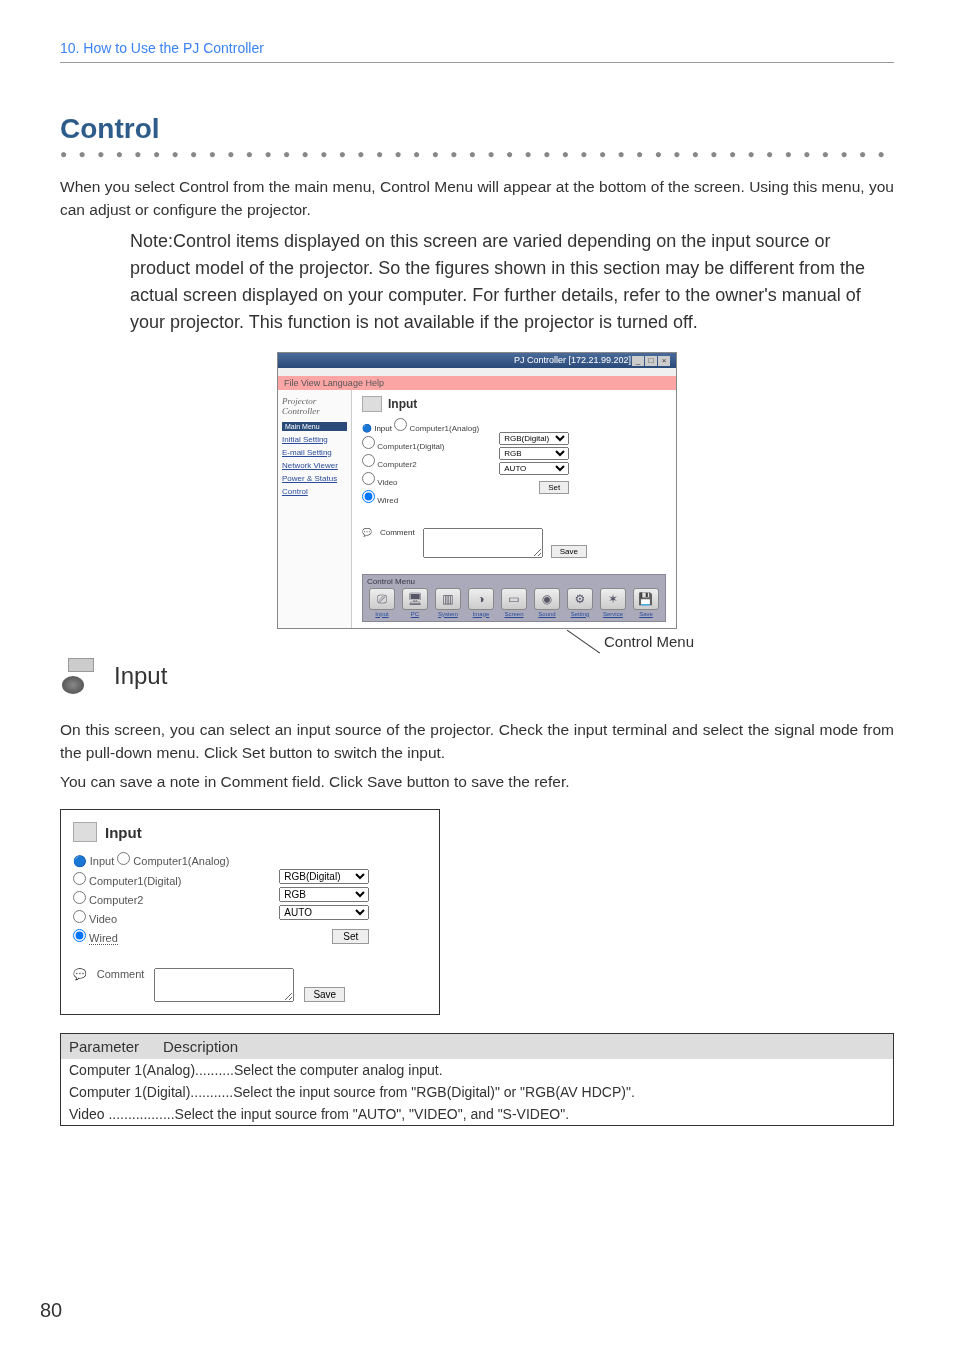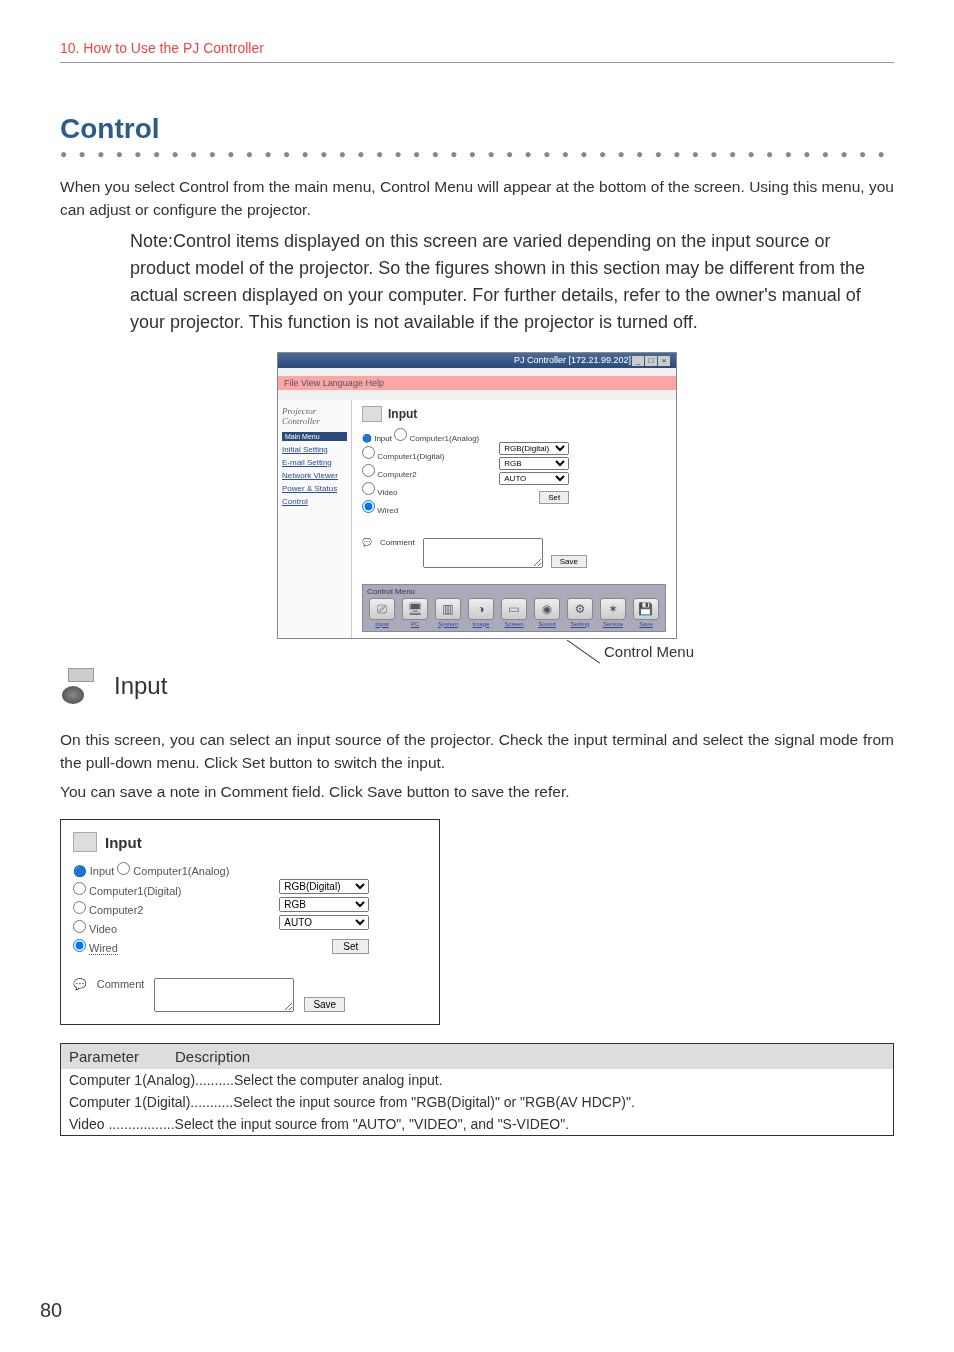--- a/index.html
+++ b/index.html
@@ -8,21 +8,21 @@
     height: 1352px;
     background: #fff;
     font-family: Arial, Helvetica, sans-serif;
     color: #333;
     position: relative;
     padding: 40px 60px 40px 60px;
     font-size: 14px;
   }
   .chapter-header {
     font-size: 14px;
-    color: #ef4444;
+    color: #3b82f6;
     border-bottom: 1px solid #999;
     padding-bottom: 6px;
     margin-bottom: 50px;
   }
   .main-heading {
     font-size: 28px;
     font-weight: bold;
     color: #2e5c8a;
     margin-bottom: 2px;
   }
@@ -75,21 +75,20 @@
   .menu-bar {
     font-size: 9px;
     color: #555;
     padding: 2px 6px;
     background: #fca5a5;
     margin-top: 8px;
   }
   .app-body {
     display: flex;
     background: #fff;
-    margin-top: 10px;
   }
   .sb {
     width: 95px;
     background: #fafafa;
     border-right: 1px solid #ccc;
     padding: 6px 4px;
     font-size: 8px;
   }
   .sb .logo {
     font-style: italic;
@@ -255,21 +254,21 @@
   .ip-comment .savebtn2 { font-size: 10px; padding: 1px 8px; border: 1px solid #999; background: #eee; align-self: flex-end; }
   .param-table {
     border: 1px solid #333;
     margin-top: 6px;
   }
   .param-header {
     background: #ddd;
     padding: 4px 8px;
     font-size: 15px;
     display: flex;
-    gap: 36px;
+    gap: 24px;
   }
   .param-row {
     padding: 3px 8px;
     font-size: 14px;
   }
   .page-num {
     position: absolute;
     bottom: 30px;
     left: 40px;
     font-size: 20px;

